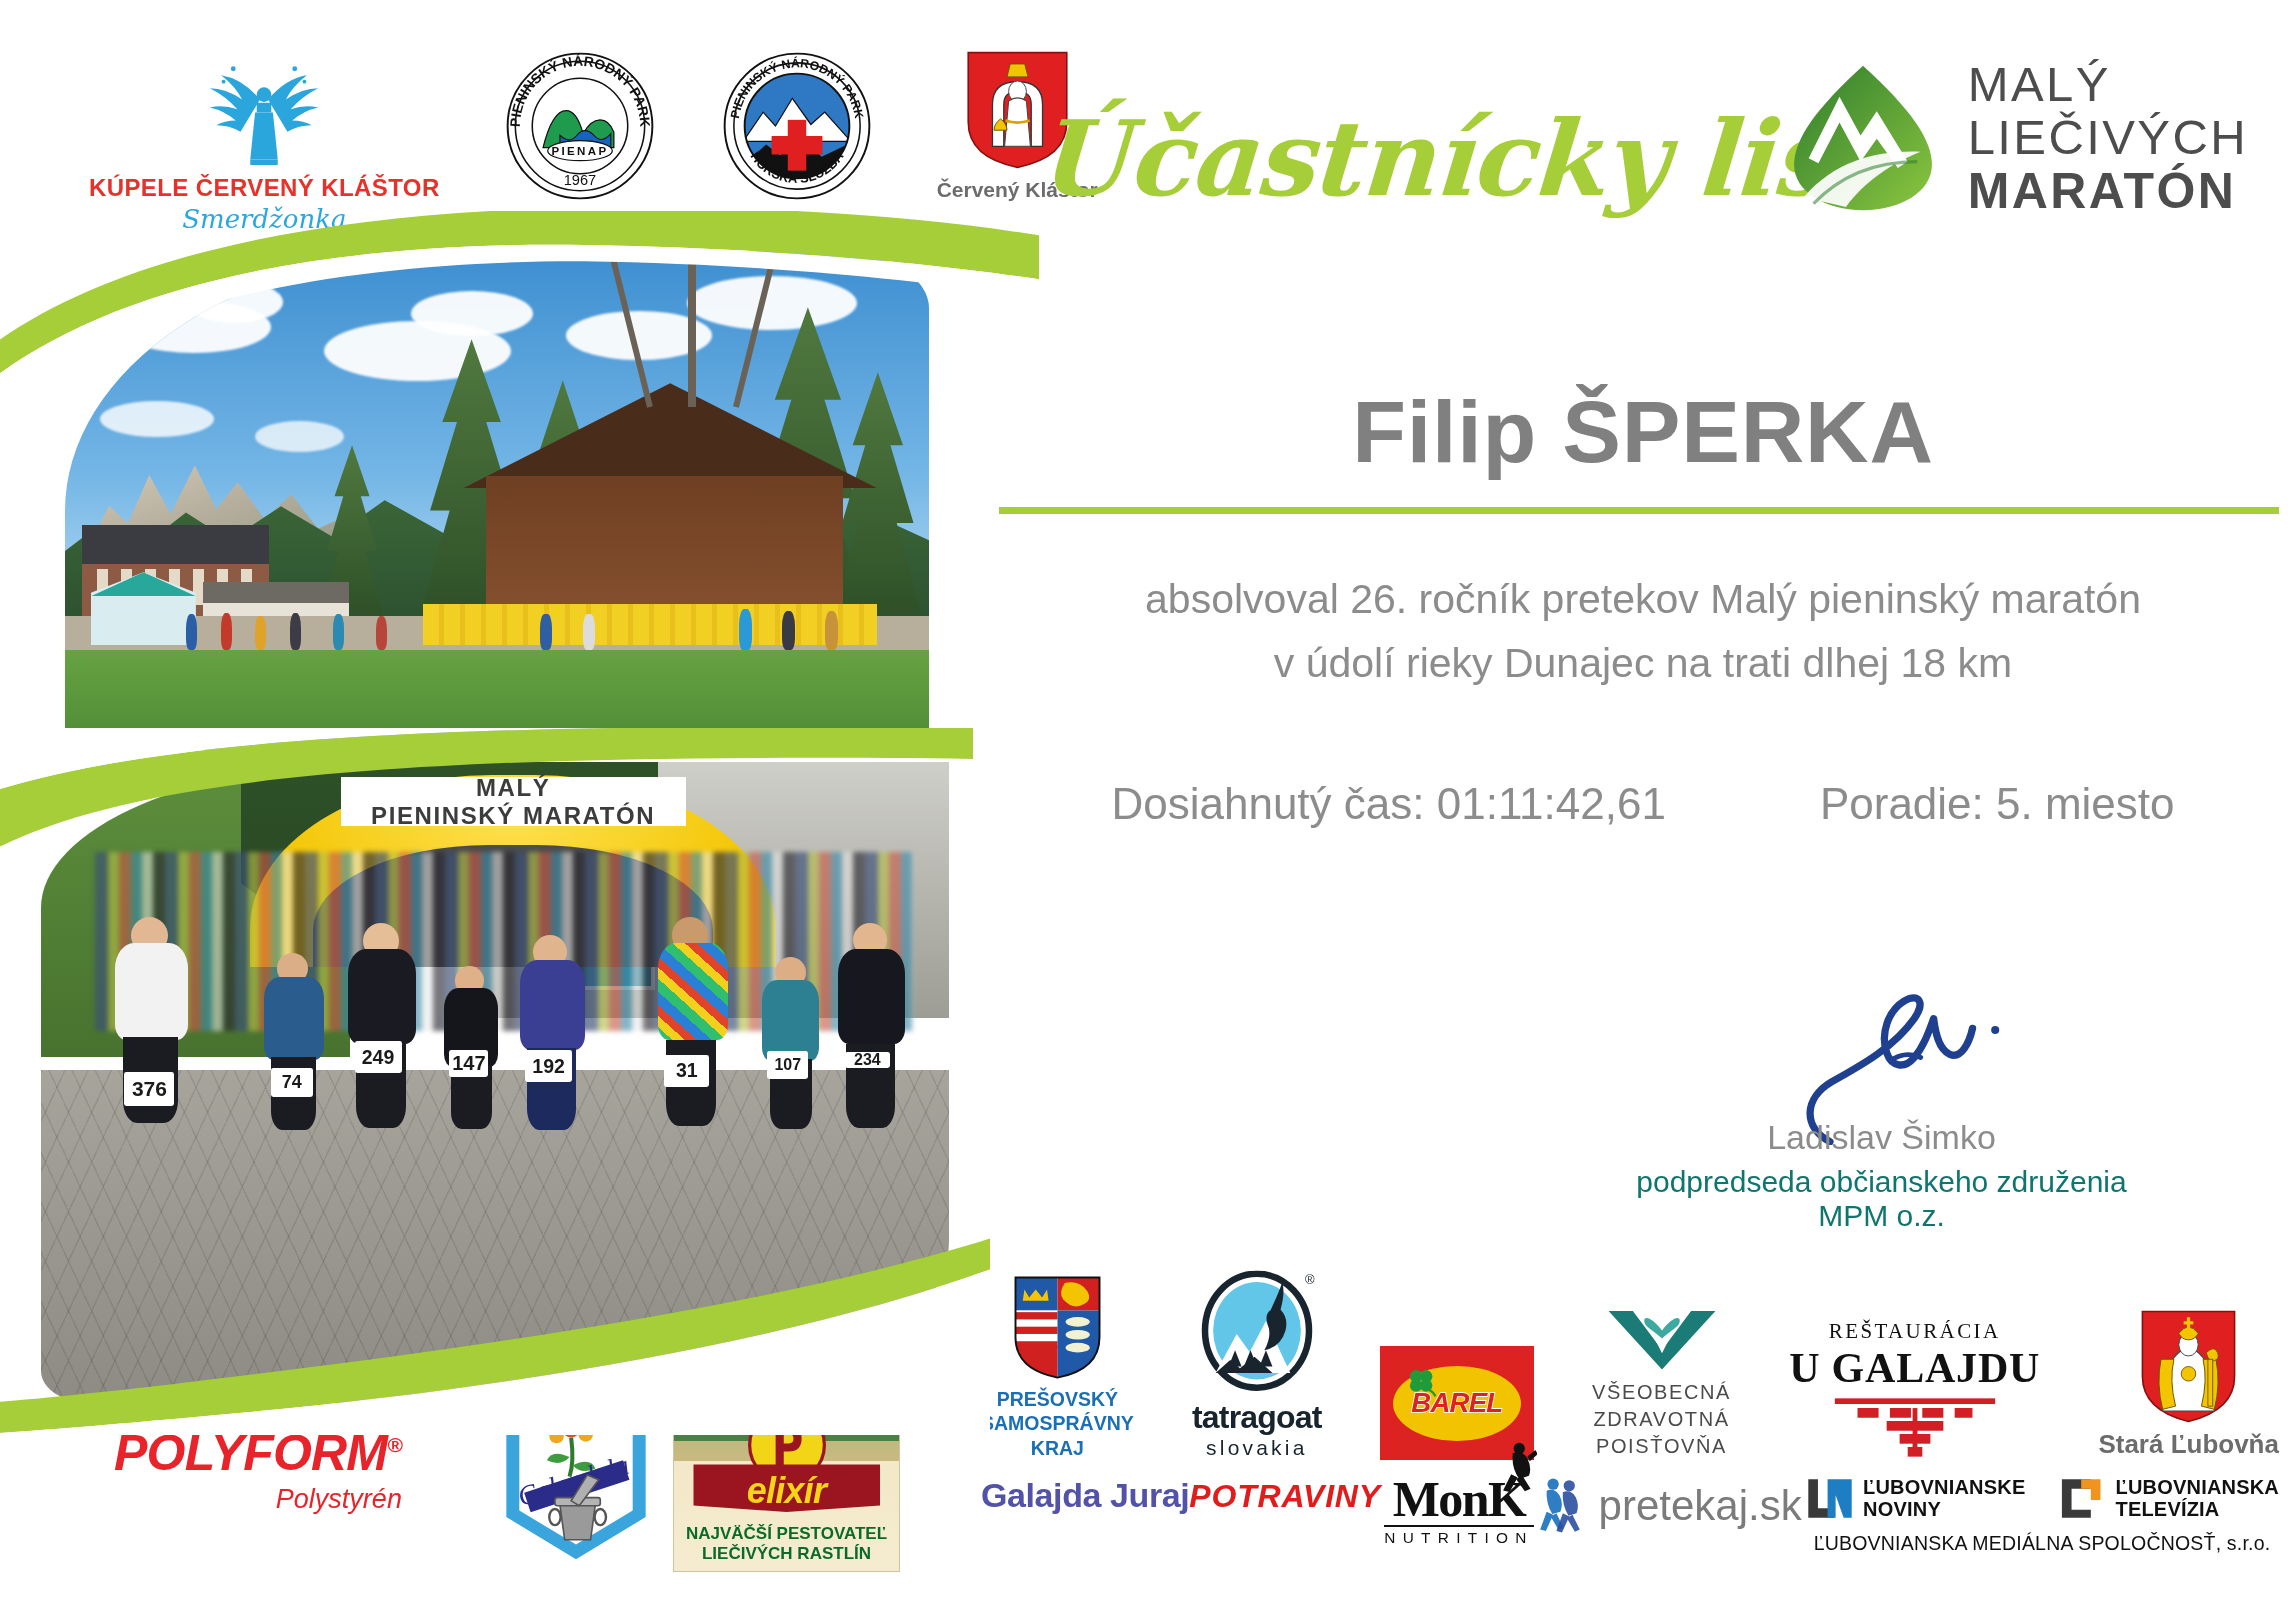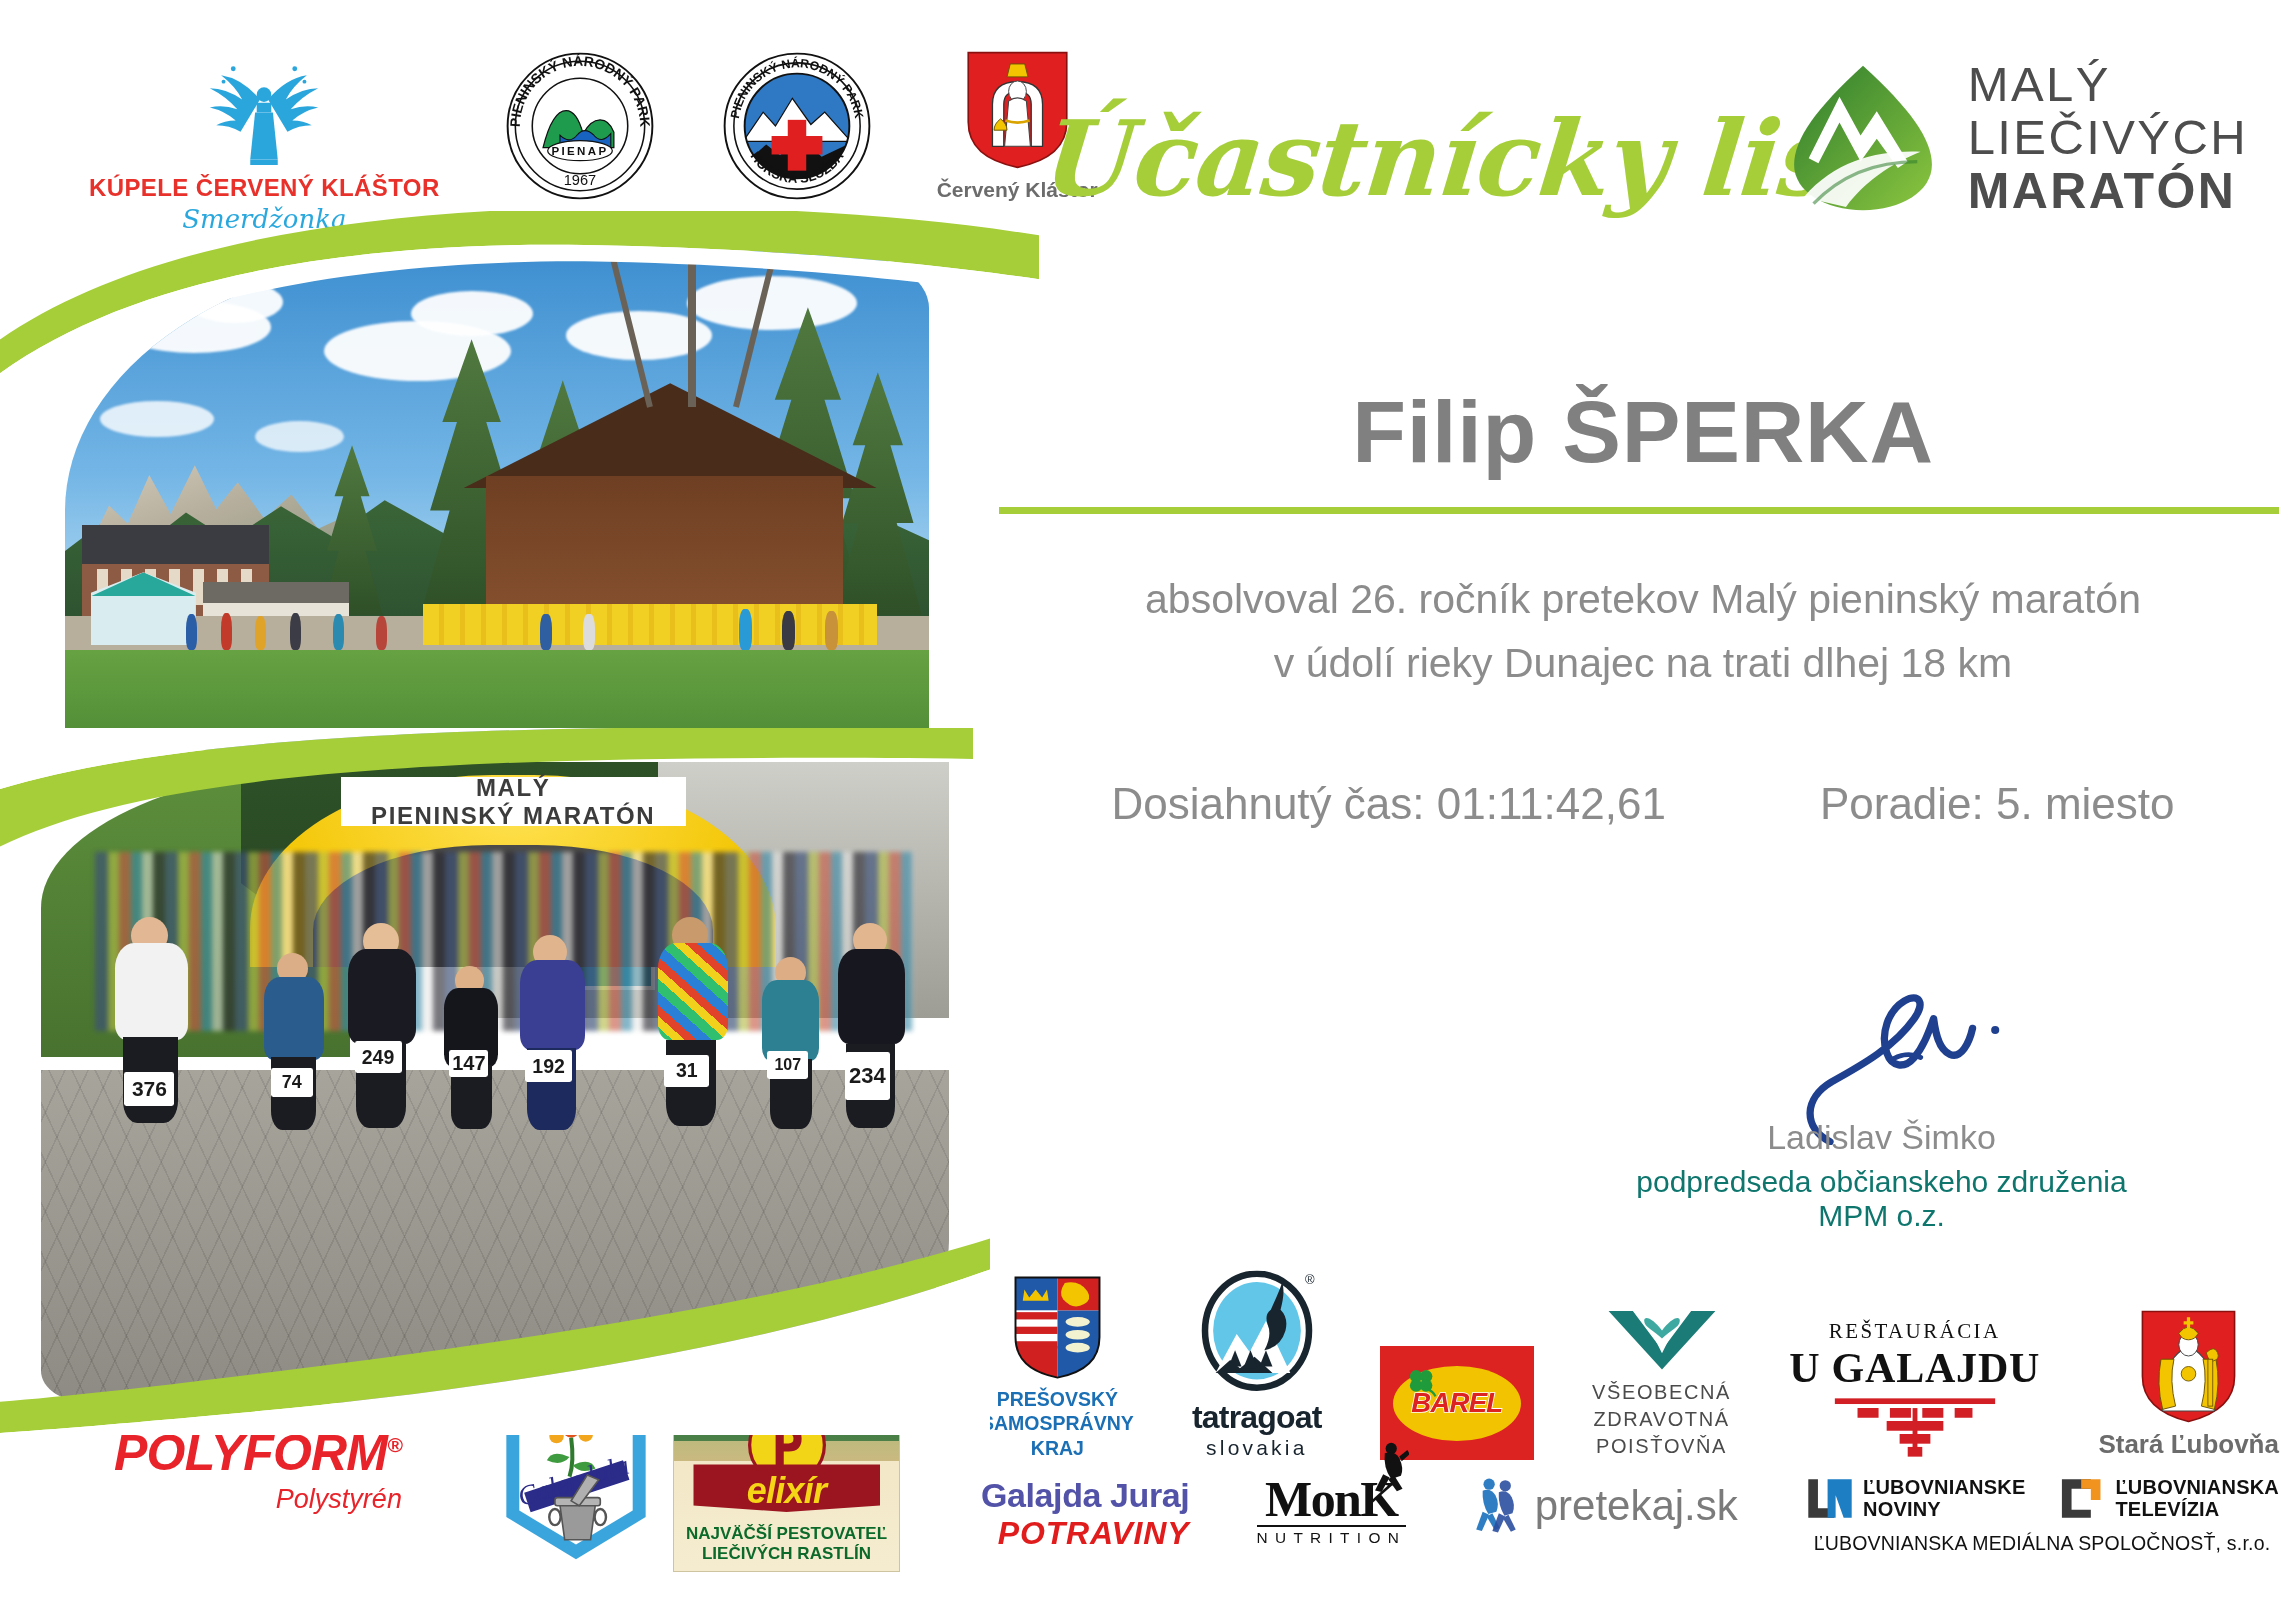--- a/index.html
+++ b/index.html
@@ -227,21 +227,21 @@
   .vzp-mark { width:114px; height:68px; }
   .vzp-cap { font-size:20px; color:#4b4b4b; letter-spacing:1.6px; text-align:center; line-height:1.35; margin-top:8px; }
 
   .sl-shield { width:97px; height:115px; }
   .sl-cap { font-size:26px; font-weight:bold; color:#6c6c6c; margin-top:4.9px; }
 
   .spons-row2 {
     position:absolute; left:981px; top:1476px; width:1298px; height:130px;
     display:flex; align-items:flex-start; justify-content:space-between;
   }
-  .gj { display:flex; flex-direction:column; align-items:flex-start; }
+  .gj { display:flex; flex-direction:row; align-items:flex-start; }
   .gj1 { font-size:34px; font-weight:bold; color:#5252a8; letter-spacing:-0.4px; }
   .gj2 { font-size:32px; font-weight:bold; font-style:italic; color:#e11c1c; letter-spacing:0.8px; align-self:flex-end; }
 
   .monk { display:flex; flex-direction:column; align-items:center; position:relative; }
   .monk-t { font-size:50px; font-weight:bold; color:#111; font-family:"Liberation Serif", serif; letter-spacing:-1.6px; line-height:.95; }
   .monk-sub { font-size:15.4px; color:#111; letter-spacing:7.3px; border-top:2.4px solid #111; padding-top:2.4px; margin-top:1.6px; }
   .monk-fig { position:absolute; right:-3.2px; top:-34px; width:42px; height:50px; }
 
   .pretekaj { display:flex; align-items:center; gap:11.4px; }
   .pr-ico { width:50px; height:60px; }
@@ -496,21 +496,21 @@
             <div class="r-head" style="left:26px;top:5%;width:31px;height:31px;background:#ddae86;"></div>
             <div class="r-body" style="left:13px;top:14%;width:57px;height:32%;background:#2d7f92;"></div>
             <div class="r-legs" style="left:21px;top:45%;width:42px;height:28%;"></div>
             <div class="bib" style="left:18px;top:42%;width:41px;height:27.6px;font-size:16px;">107</div>
           </div>
 
           <div class="runner" style="left:86%;width:99px;height:84%;">
             <div class="r-head" style="left:31px;top:2%;width:34px;height:34px;background:#e2b68f;"></div>
             <div class="r-body" style="left:16px;top:11%;width:67px;height:34%;background:#17171f;"></div>
             <div class="r-legs" style="left:24px;top:45%;width:49px;height:30%;"></div>
-            <div class="bib" style="left:23px;top:48%;width:45px;height:48px;font-size:22px;">234</div>
+            <div class="bib" style="left:23px;top:48%;width:45px;height:16px;font-size:16px;">234</div>
           </div>
         </div>
       </div>
     </div>
 
     <svg class="swoosh-top" viewBox="0 0 1400 330" preserveAspectRatio="none">
       <path d="M0 330 C 120 120, 440 36, 840 42 C 1080 46, 1260 64, 1400 84 L1400 30 C 1250 6, 1060 -8, 830 -4 C 420 4, 110 90, 0 286 Z" fill="#A5CE39"></path>
       <path d="M0 330 C 120 120, 440 36, 840 42 C 1080 46, 1260 64, 1400 84 L1400 108 C 1250 84, 1070 66, 840 62 C 450 60, 150 150, 0 330 Z" fill="#ffffff"></path>
     </svg>
 

